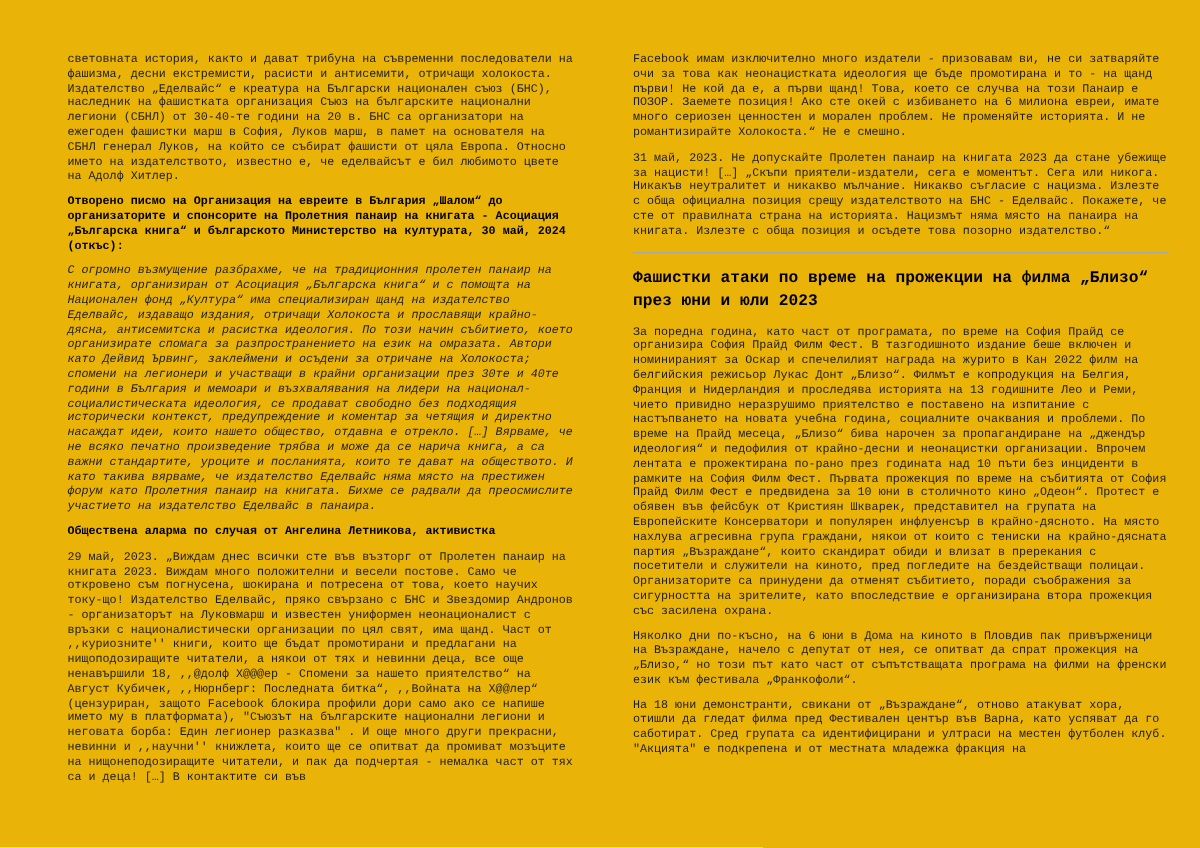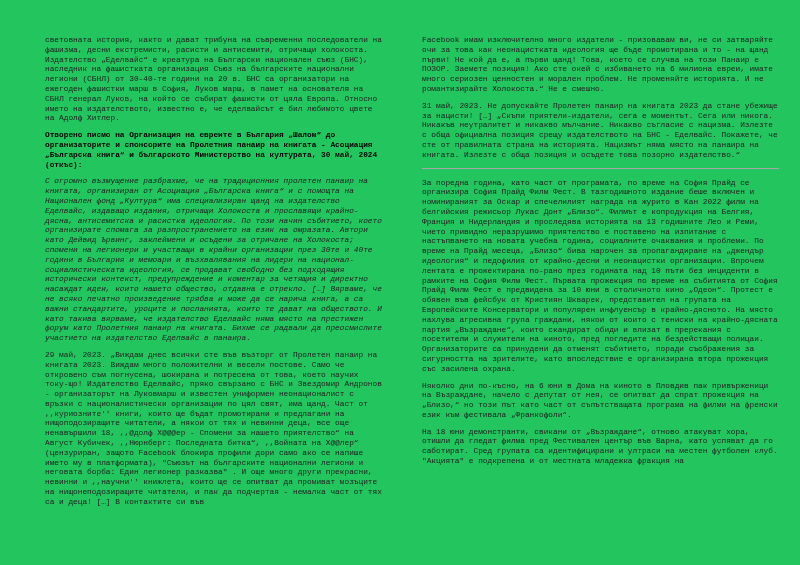--- a/index.html
+++ b/index.html
@@ -1,20 +1,20 @@
 <!DOCTYPE html>
 <html lang="bg"><head>
 <meta charset="utf-8">
 <style>
   html, body { margin: 0; padding: 0; background: #ffffff; }
   .page {
     position: relative;
     width: 800px;
     height: 565px;
-    background: #22c55e;
+    background: #eab308;
     overflow: hidden;
     font-family: "Liberation Mono", "DejaVu Sans Mono", monospace;
     color: #1e1e1e;
   }
   .col { position: absolute; top: 36px; }
   .col-left  { left: 45px;  width: 338px; }
   .col-right { left: 422px; width: 357px; }
   .para {
     font-size: 7.8px;
     line-height: 9.8px;
@@ -48,26 +48,28 @@
 </style>
 </head>
 <body>
 
 <div class="page">
 
   <div class="col col-left">
     <p class="para">световната история, както и дават трибуна на съвременни последователи на фашизма, десни екстремисти, расисти и антисемити, отричащи холокоста. Издателство „Еделвайс“ е креатура на Български национален съюз (БНС), наследник на фашистката организация Съюз на българските национални легиони (СБНЛ) от 30-40-те години на 20 в. БНС са организатори на ежегоден фашистки марш в София, Луков марш, в памет на основателя на СБНЛ генерал Луков, на който се събират фашисти от цяла Европа. Относно името на издателството, известно е, че еделвайсът е бил любимото цвете на Адолф Хитлер.</p>
     <p class="para head">Отворено писмо на Организация на евреите в България „Шалом“ до организаторите и спонсорите на Пролетния панаир на книгата - Асоциация „Българска книга“ и българското Министерство на културата, 30 май, 2024 (откъс):</p>
     <p class="para excerpt">С огромно възмущение разбрахме, че на традиционния пролетен панаир на книгата, организиран от Асоциация „Българска книга“ и с помощта на Национален фонд „Култура“ има специализиран щанд на издателство Еделвайс, издаващо издания, отричащи Холокоста и прославящи крайно-дясна, антисемитска и расистка идеология. По този начин събитието, което организирате спомага за разпространението на език на омразата. Автори като Дейвид Ървинг, заклеймени и осъдени за отричане на Холокоста; спомени на легионери и участващи в крайни организации през 30те и 40те години в България и мемоари и възхвалявания на лидери на национал-социалистическата идеология, се продават свободно без подходящия исторически контекст, предупреждение и коментар за четящия и директно насаждат идеи, които нашето общество, отдавна е отрекло. […] Вярваме, че не всяко печатно произведение трябва и може да се нарича книга, а са важни стандартите, уроците и посланията, които те дават на обществото. И като такива вярваме, че издателство Еделвайс няма място на престижен форум като Пролетния панаир на книгата. Бихме се радвали да преосмислите участието на издателство Еделвайс в панаира.</p>
+    <p class="para head">Обществена аларма по случая от Ангелина Летникова, активистка</p>
     <p class="para">29 май, 2023. „Виждам днес всички сте във възторг от Пролетен панаир на книгата 2023. Виждам много положителни и весели постове. Само че откровено съм погнусена, шокирана и потресена от това, което научих току-що! Издателство Еделвайс, пряко свързано с БНС и Звездомир Андронов - организаторът на Луковмарш и известен униформен неонационалист с връзки с националистически организации по цял свят, има щанд. Част от ,,куриозните'' книги, които ще бъдат промотирани и предлагани на нищоподозиращите читатели, а някои от тях и невинни деца, все още ненавършили 18, ,,@долф Х@@@ер - Спомени за нашето приятелство“ на Август Кубичек, ,,Нюрнберг: Последната битка“, ,,Войната на Х@@лер“ (цензуриран, защото Facebook блокира профили дори само ако се напише името му в платформата), "Съюзът на българските национални легиони и неговата борба: Един легионер разказва" . И още много други прекрасни, невинни и ,,научни'' книжлета, които ще се опитват да промиват мозъците на нищонеподозиращите читатели, и пак да подчертая - немалка част от тях са и деца! […] В контактите си във</p>
   </div>
 
   <div class="col col-right">
     <p class="para">Facebook имам изключително много издатели - призовавам ви, не си затваряйте очи за това как неонацистката идеология ще бъде промотирана и то - на щанд първи! Не кой да е, а първи щанд! Това, което се случва на този Панаир е ПОЗОР. Заемете позиция! Ако сте окей с избиването на 6 милиона евреи, имате много сериозен ценностен и морален проблем. Не променяйте историята. И не романтизирайте Холокоста.“ Не е смешно.</p>
     <p class="para">31 май, 2023. Не допускайте Пролетен панаир на книгата 2023 да стане убежище за нацисти! […] „Скъпи приятели-издатели, сега е моментът. Сега или никога. Никакъв неутралитет и никакво мълчание. Никакво съгласие с нацизма. Излезте с обща официална позиция срещу издателството на БНС - Еделвайс. Покажете, че сте от правилната страна на историята. Нацизмът няма място на панаира на книгата. Излезте с обща позиция и осъдете това позорно издателство.“</p>
     <hr class="divider">
+    <h2 class="section-title">Фашистки атаки по време на прожекции на филма „Близо“ през юни и юли 2023</h2>
     <p class="para">За поредна година, като част от програмата, по време на София Прайд се организира София Прайд Филм Фест. В тазгодишното издание беше включен и номинираният за Оскар и спечелилият награда на журито в Кан 2022 филм на белгийския режисьор Лукас Донт „Близо“. Филмът е копродукция на Белгия, Франция и Нидерландия и проследява историята на 13 годишните Лео и Реми, чието привидно неразрушимо приятелство е поставено на изпитание с настъпването на новата учебна година, социалните очаквания и проблеми. По време на Прайд месеца, „Близо“ бива нарочен за пропагандиране на „джендър идеология“ и педофилия от крайно-десни и неонацистки организации. Впрочем лентата е прожектирана по-рано през годината над 10 пъти без инциденти в рамките на София Филм Фест. Първата прожекция по време на събитията от София Прайд Филм Фест е предвидена за 10 юни в столичното кино „Одеон“. Протест е обявен във фейсбук от Кристиян Шкварек, представител на групата на Европейските Консерватори и популярен инфлуенсър в крайно-дясното. На място нахлува агресивна група граждани, някои от които с тениски на крайно-дясната партия „Възраждане“, които скандират обиди и влизат в пререкания с посетители и служители на киното, пред погледите на бездействащи полицаи. Организаторите са принудени да отменят събитието, поради съображения за сигурността на зрителите, като впоследствие е организирана втора прожекция със засилена охрана.</p>
     <p class="para">Няколко дни по-късно, на 6 юни в Дома на киното в Пловдив пак привърженици на Възраждане, начело с депутат от нея, се опитват да спрат прожекция на „Близо,“ но този път като част от съпътстващата програма на филми на френски език към фестивала „Франкофоли“.</p>
     <p class="para">На 18 юни демонстранти, свикани от „Възраждане“, отново атакуват хора, отишли да гледат филма пред Фестивален център във Варна, като успяват да го саботират. Сред групата са идентифицирани и ултраси на местен футболен клуб. "Акцията" е подкрепена и от местната младежка фракция на</p>
   </div>
 
 
 </div>
 
 </body></html>

